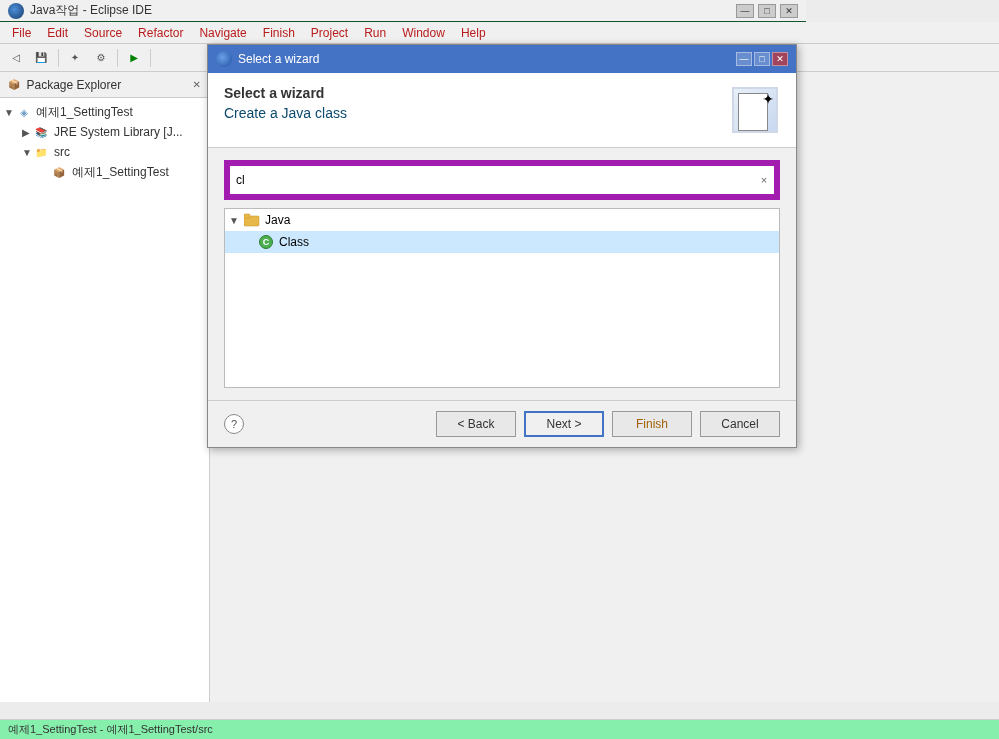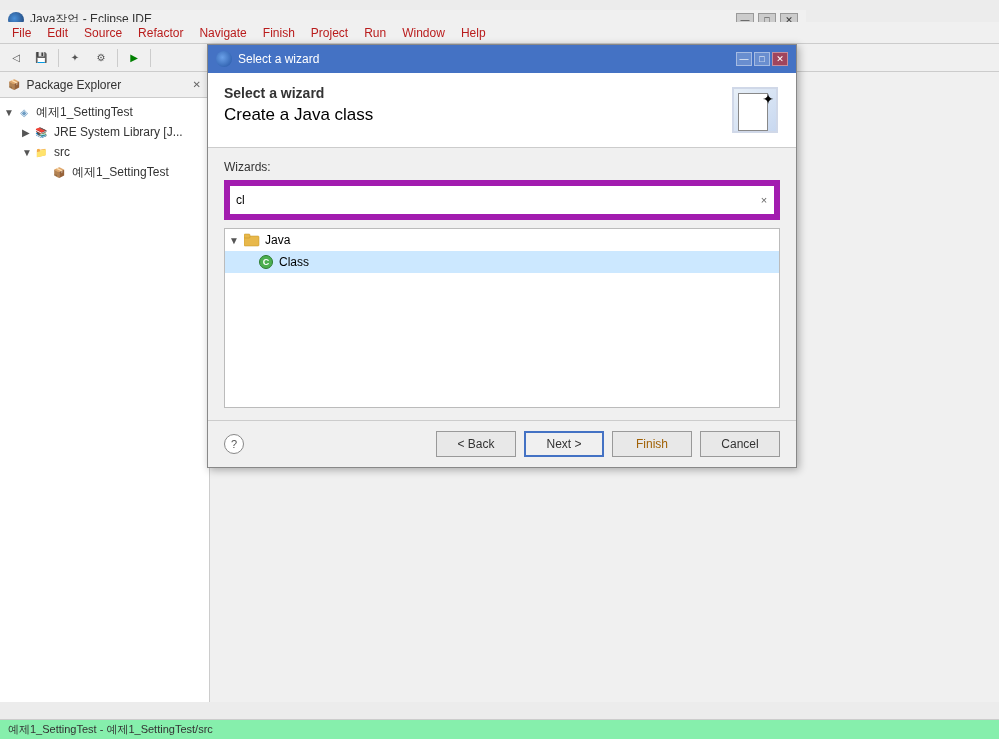--- a/index.html
+++ b/index.html
@@ -25,22 +25,21 @@
     
     .ide-titlebar {
       position: absolute;
       top: 0; left: 0;
       width: 806px;
       height: 22px;
       background: #F0F0F0;
       display: flex;
       align-items: center;
       padding: 0 8px;
-      border-bottom: 3px solid #14532d;
-      margin-top: 10px;
+      border-bottom: 1px solid #14532d;
     }
     .ide-title-icon {
       width: 16px; height: 16px;
       margin-right: 6px;
       background: radial-gradient(circle at 40% 40%, #4A90D9, #1A3A6A);
       border-radius: 50%;
     }
     .ide-title-text {
       font-size: 12px;
       color: #333;
@@ -238,22 +237,22 @@
     .dialog-header-text {
       flex: 1;
     }
     .dialog-header-title {
       font-size: 14px;
       font-weight: bold;
       color: #333;
       margin-bottom: 4px;
     }
     .dialog-header-subtitle {
-      font-size: 17px;
-      color: #000000;
+      font-size: 14px;
+      color: #0c4a6e;
     }
     .dialog-header-img {
       width: 50px; height: 50px;
       position: relative;
       display: flex;
       align-items: center;
       justify-content: center;
     }
     .wizard-img {
       width: 46px; height: 46px;
@@ -509,21 +508,20 @@
         <div class="dialog-header-subtitle">Create a Java class</div>
       </div>
       <div class="dialog-header-img">
         <div class="wizard-img">
           <span class="wizard-wand">✦</span>
         </div>
       </div>
     </div>
 
     <div class="dialog-body">
-      <div class="dialog-label">Wizards:</div>
 
       <div class="dialog-search-row">
         <input class="dialog-search-input" type="text" value="cl" style="">
         <button class="dialog-search-clear">×</button>
       </div>
 
       <div class="dialog-tree">
 
         <div class="tree-row">
           <span class="tree-row-arrow">▼</span>

